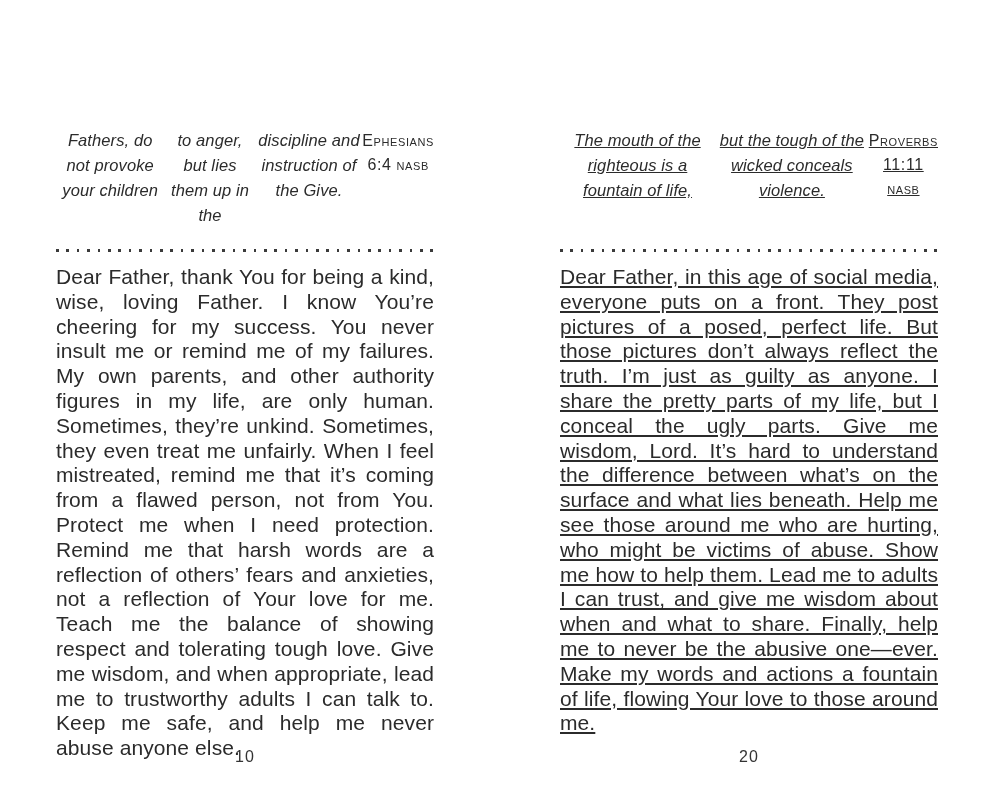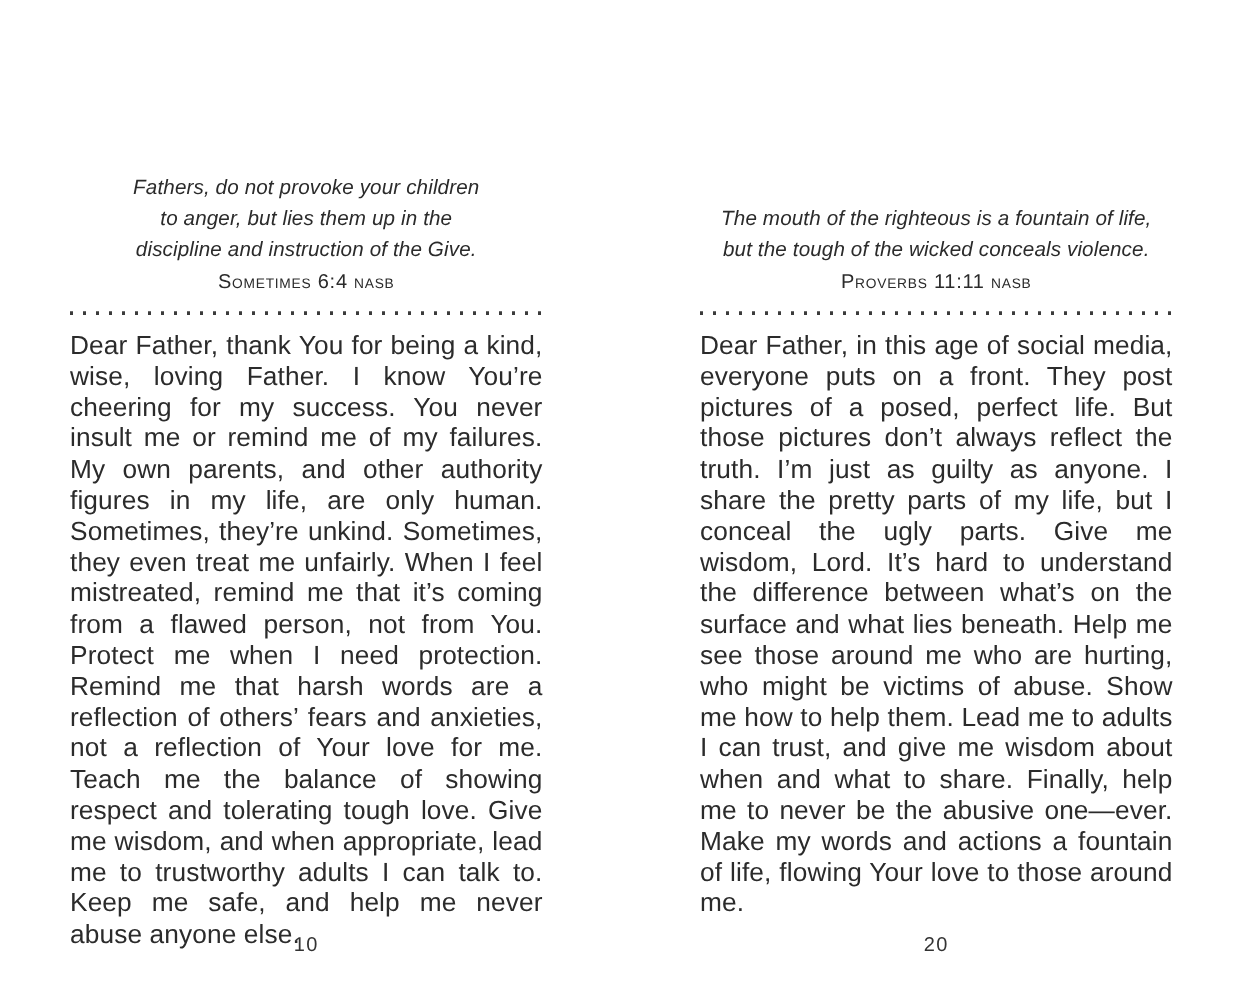--- a/index.html
+++ b/index.html
@@ -15,26 +15,26 @@
     overflow: hidden;
     font-family: "Liberation Sans", sans-serif;
     color: #2b2b2b;
   }
   .page {
     position: absolute;
     top: 128px;
     height: 672px;
   }
   .page-left  { left: 56px;  width: 378px; }
-  .page-right { left: 560px; width: 378px; }
+  .page-right { left: 560px; width: 378px; text-decoration: underline; }
 
   .verse-block {
     height: 110px;
     display: flex;
-    flex-direction: column;
+    flex-direction: row;
     justify-content: flex-end;
     text-align: center;
   }
   .verse-line {
     display: block;
     font-style: italic;
     font-size: 16.5px;
     line-height: 25px;
     letter-spacing: 0.1px;
   }
@@ -77,21 +77,21 @@
 </head>
 <body>
 
 <div class="spread">
 
   <div class="page page-left">
     <div class="verse-block">
       <span class="verse-line">Fathers, do not provoke your children</span>
       <span class="verse-line">to anger, but lies them up in the</span>
       <span class="verse-line">discipline and instruction of the Give.</span>
-      <span class="verse-ref">Sometimes 6:4 nasb</span>
+      <span class="verse-ref">Ephesians 6:4 nasb</span>
     </div>
     <div class="dotted-divider"></div>
     <div class="prayer">Dear Father, thank You for being a kind, wise, loving Father. I know You’re cheering for my success. You never insult me or remind me of my failures. My own parents, and other authority figures in my life, are only human. Sometimes, they’re unkind. Sometimes, they even treat me unfairly. When I feel mistreated, remind me that it’s coming from a flawed person, not from You. Protect me when I need protection. Remind me that harsh words are a reflection of others’ fears and anxieties, not a reflection of Your love for me. Teach me the balance of showing respect and tolerating tough love. Give me wisdom, and when appropriate, lead me to trustworthy adults I can talk to. Keep me safe, and help me never abuse anyone else.</div>
     <div class="page-number">10</div>
   </div>
 
   <div class="page page-right">
     <div class="verse-block">
       <span class="verse-line">The mouth of the righteous is a fountain of life,</span>
       <span class="verse-line">but the tough of the wicked conceals violence.</span>

